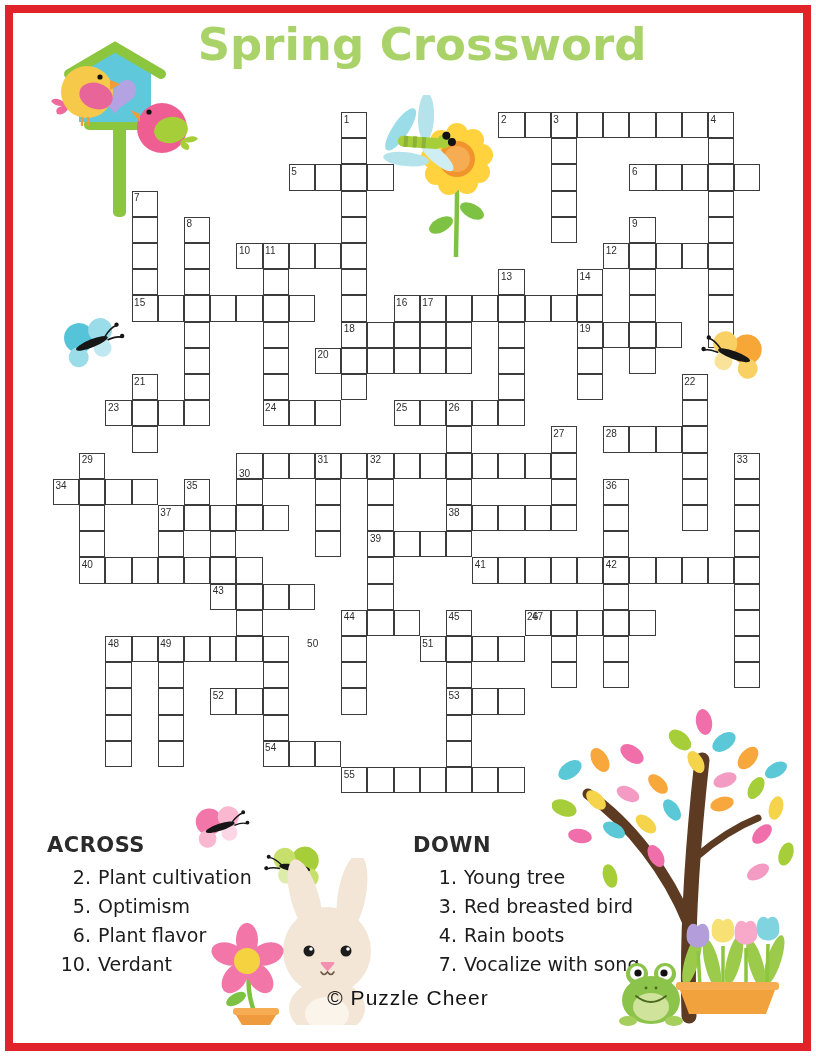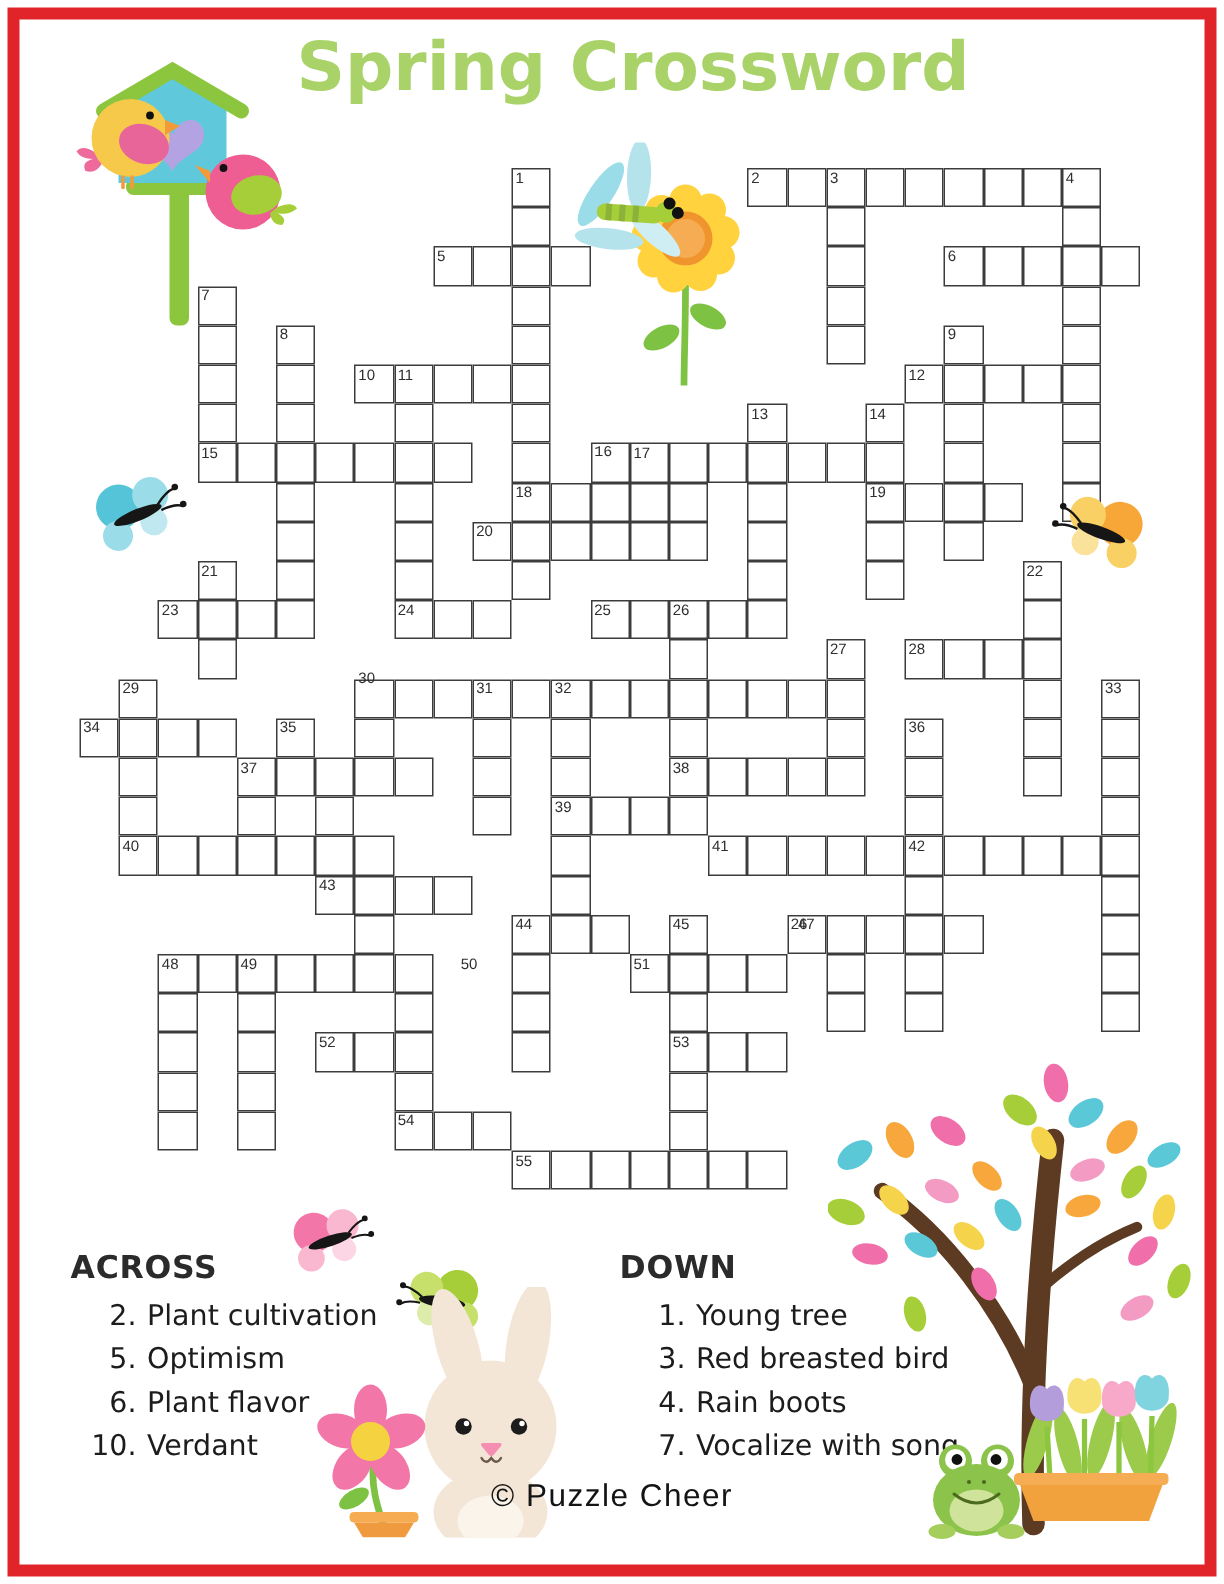--- a/index.html
+++ b/index.html
@@ -300,35 +300,35 @@
     <div class="cnum" style="left: 578.9px; top: 53.9px;">6</div>
     <div class="cnum" style="left: 81.1px; top: 80.1px;">7</div>
     <div class="cnum" style="left: 133.5px; top: 106.3px;">8</div>
     <div class="cnum" style="left: 578.9px; top: 106.3px;">9</div>
     <div class="cnum" style="left: 185.9px; top: 132.5px;">10</div>
     <div class="cnum" style="left: 212.1px; top: 132.5px;">11</div>
     <div class="cnum" style="left: 552.7px; top: 132.5px;">12</div>
     <div class="cnum" style="left: 447.9px; top: 158.7px;">13</div>
     <div class="cnum" style="left: 526.5px; top: 158.7px;">14</div>
     <div class="cnum" style="left: 81.1px; top: 184.9px;">15</div>
-    <div class="cnum" style="left: 343.1px; top: 184.9px; font-family: Liberation Mono, monospace;">16</div>
+    <div class="cnum" style="left: 343.1px; top: 184.9px;">16</div>
     <div class="cnum" style="left: 369.3px; top: 184.9px;">17</div>
     <div class="cnum" style="left: 290.7px; top: 211.1px;">18</div>
     <div class="cnum" style="left: 526.5px; top: 211.1px;">19</div>
     <div class="cnum" style="left: 264.5px; top: 237.3px;">20</div>
     <div class="cnum" style="left: 81.1px; top: 263.5px;">21</div>
     <div class="cnum" style="left: 631.3px; top: 263.5px;">22</div>
     <div class="cnum" style="left: 54.9px; top: 289.7px;">23</div>
     <div class="cnum" style="left: 212.1px; top: 289.7px;">24</div>
     <div class="cnum" style="left: 343.1px; top: 289.7px;">25</div>
     <div class="cnum" style="left: 395.5px; top: 289.7px;">26</div>
     <div class="cnum" style="left: 500.3px; top: 315.9px;">27</div>
     <div class="cnum" style="left: 552.7px; top: 315.9px;">28</div>
     <div class="cnum" style="left: 28.7px; top: 342.1px;">29</div>
-    <div class="cnum" style="left: 185.9px; top: 335px; text-align: right;">30</div>
+    <div class="cnum" style="left: 185.9px; top: 356px; text-align: right;">30</div>
     <div class="cnum" style="left: 264.5px; top: 342.1px;">31</div>
     <div class="cnum" style="left: 316.9px; top: 342.1px;">32</div>
     <div class="cnum" style="left: 683.7px; top: 342.1px;">33</div>
     <div class="cnum" style="left: 2.5px; top: 368.3px;">34</div>
     <div class="cnum" style="left: 133.5px; top: 368.3px;">35</div>
     <div class="cnum" style="left: 552.7px; top: 368.3px;">36</div>
     <div class="cnum" style="left: 107.3px; top: 394.5px;">37</div>
     <div class="cnum" style="left: 395.5px; top: 394.5px;">38</div>
     <div class="cnum" style="left: 316.9px; top: 420.7px;">39</div>
     <div class="cnum" style="left: 28.7px; top: 446.9px;">40</div>

